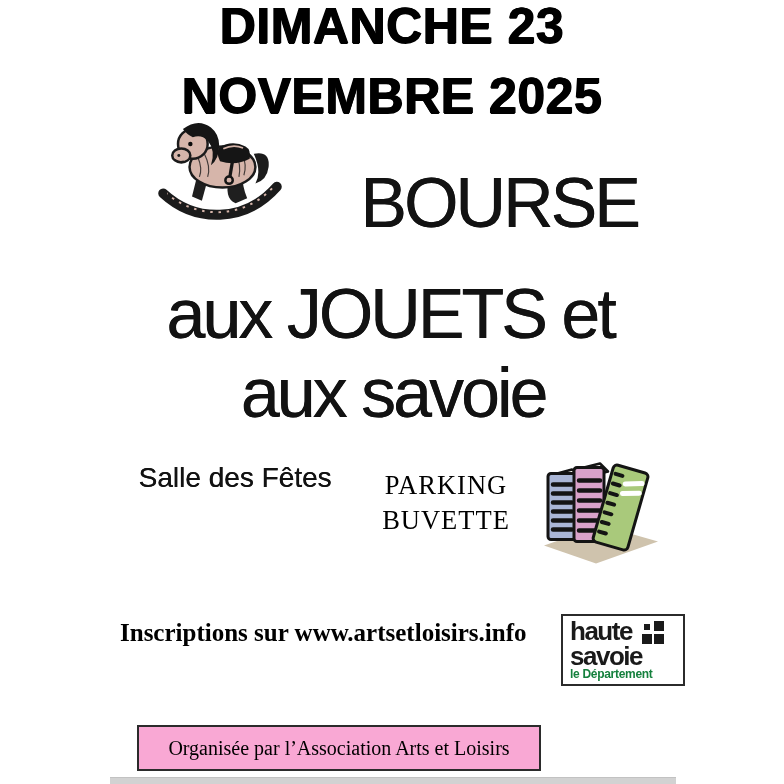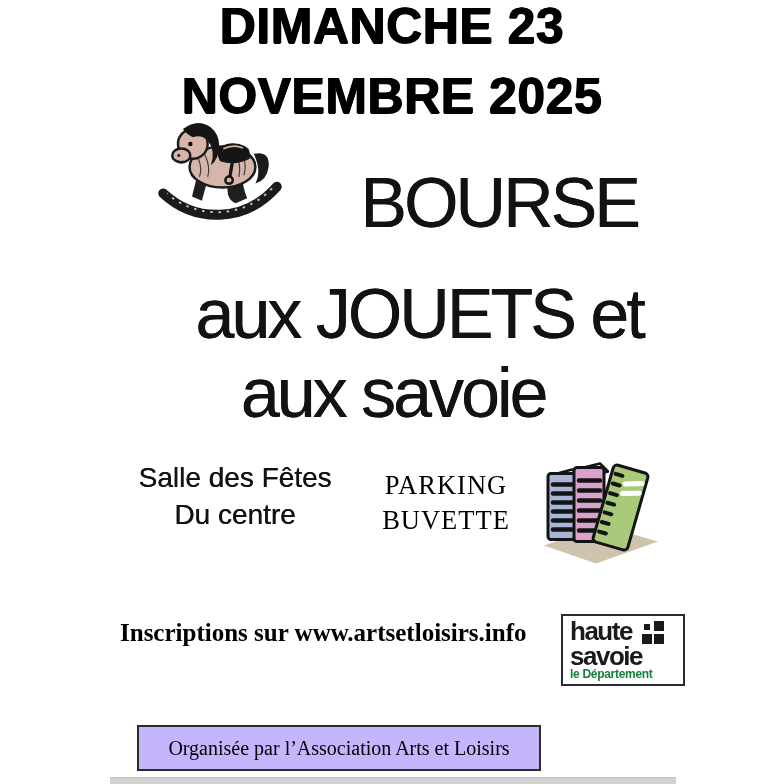--- a/index.html
+++ b/index.html
@@ -18,21 +18,21 @@
     text-shadow:.7px 0 #000,-.7px 0 #000,0 .5px #000;
     white-space:nowrap;
   }
   
   .comic{
     font-family:Liberation Sans, sans-serif;
     color:#121212;white-space:nowrap;
     text-shadow:.35px 0 #121212;
   }
   .t1{top:163px;left:499px;transform:translateX(-50%);font-size:70px;letter-spacing:-3px;}
-  .t2{top:274px;left:390px;transform:translateX(-50%);font-size:70px;letter-spacing:-3px;margin-left:29px;}
+  .t2{top:274px;left:390px;transform:translateX(-50%);font-size:70px;letter-spacing:-3px;}
   .t3{top:353px;left:393px;transform:translateX(-50%);font-size:70px;letter-spacing:-3px;}
   
   .sched{
     top:459px;left:125px;width:220px;text-align:center;
     font-size:28px;line-height:37px;
   }
   
   .amen{
     top:468px;left:378px;width:136px;text-align:center;
     font-family:"Liberation Serif",serif;
@@ -59,21 +59,21 @@
     font-size:12px;color:#15803d;letter-spacing:-.3px;
   }
   .sq{position:absolute;background:#1a1a1a;}
   .sq1{top:8px;right:33px;width:6px;height:6px;}
   .sq2{top:5px;right:19px;width:10px;height:10px;}
   .sq3{top:18px;right:31px;width:10px;height:10px;}
   .sq4{top:18px;right:19px;width:10px;height:10px;}
   
   .orgbox{
     top:725px;left:137px;width:404px;height:46px;
-    border:2px solid #2b2b2b;box-sizing:border-box;background:#c4b5fd;
+    border:2px solid #2b2b2b;box-sizing:border-box;background:#f9a8d4;
     display:flex;align-items:center;justify-content:center;
     font-family:"Liberation Serif",serif;font-size:20px;white-space:nowrap;
   }
   
   .strip{top:777px;left:110px;width:566px;height:7px;background:#d2d2d2;border-top:1px solid #c2c2c2;}
 </style>
 </head>
 <body>
 
 <div class="canvas">
@@ -111,21 +111,20 @@
     <path d="M100,56 l-3,18" stroke="#151515" stroke-width="4"></path>
     <circle cx="96" cy="78" r="4.5" fill="none" stroke="#151515" stroke-width="3"></circle>
   </svg>
 
   <div class="abs comic t1">BOURSE</div>
   <div class="abs comic t2">aux JOUETS et</div>
   <div class="abs comic t3">aux savoie</div>
 
   <div class="abs comic sched">
     <div>Salle des Fêtes</div>
-    <div>Du centre</div>
   </div>
 
   <div class="abs amen">
     <div>PARKING</div>
     <div>BUVETTE</div>
   </div>
 
   <svg class="abs" style="top:458px;left:538px;" width="125" height="108" viewBox="0 0 125 105" aria-hidden="true">
     <polygon points="6,86 64,66 120,82 58,104" fill="#cfc3ad"></polygon>
 

